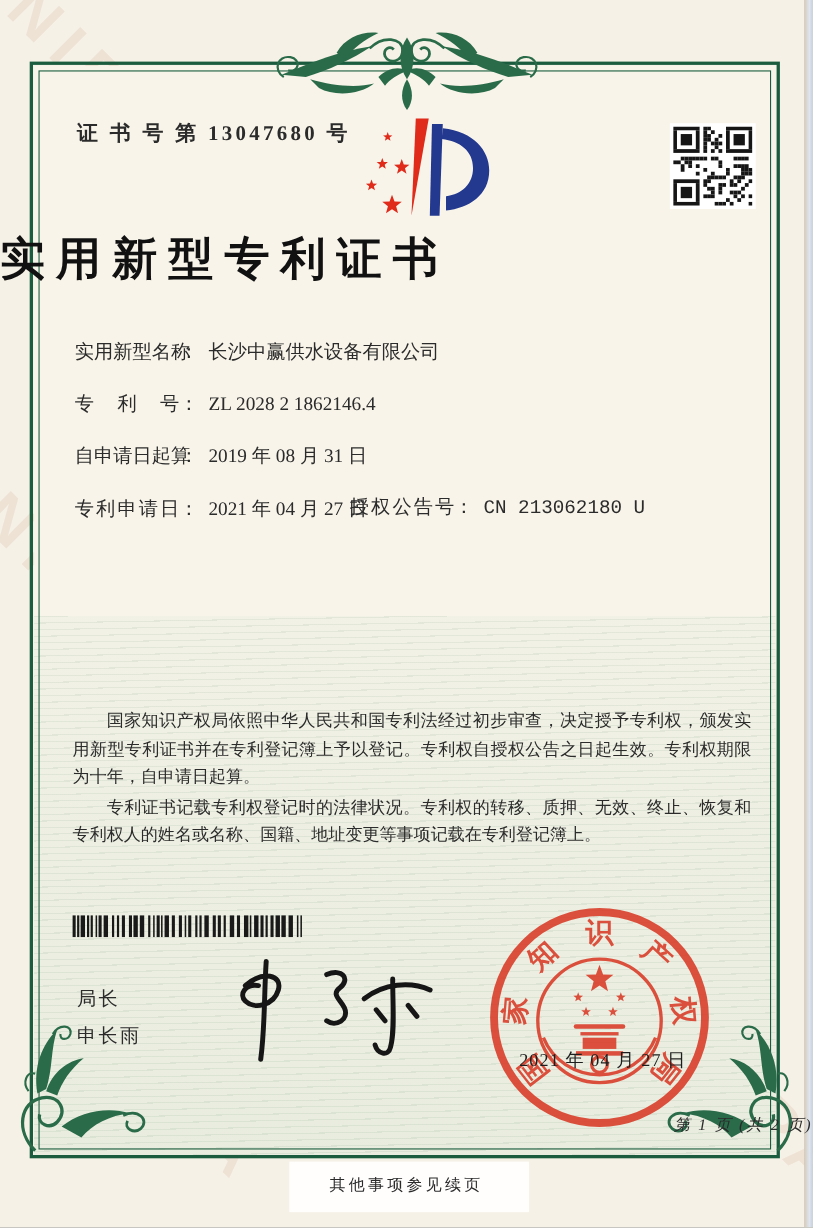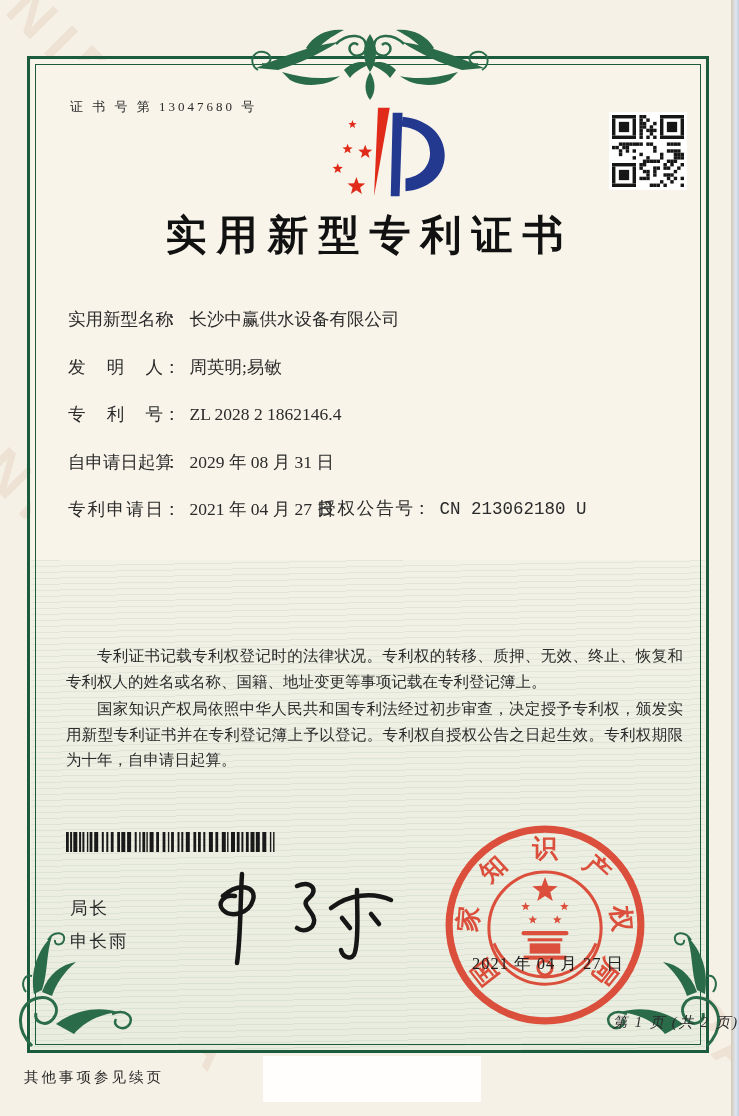--- a/index.html
+++ b/index.html
@@ -22,24 +22,24 @@
   
   .frame-outer{position:absolute; left:27px; top:56px; right:30px; bottom:63px;
     border:3px solid #1a5c3d;}
   .frame-inner{position:absolute; left:35px; top:64px; right:38px; bottom:71px;
     border:1px solid #1a5c3d;}
   
   .wm{position:absolute; font-family:"Liberation Sans","DejaVu Sans",sans-serif;
     font-size:58px; font-weight:700; letter-spacing:12px;
     color:rgba(198,152,126,0.16); transform:rotate(45deg); white-space:nowrap;}
   
-  .cert-no{position:absolute; left:70px; top:98px; font-size:13px; letter-spacing:3px;}
+  .cert-no{position:absolute; left:70px; top:108px; font-size:19px; letter-spacing:3px;font-weight:bold;}
   .logo{position:absolute; left:303px; top:98px; width:148px; height:108px;}
   .qr{position:absolute; left:609px; top:112px; width:72px; height:72px; background:#fff; padding:3px;}
-  .title{position:absolute; left:0; right:0; top:208px; text-align:center;
+  .title{position:absolute; left:0; right:0; top:208px; text-align:left;
     font-size:41px; font-weight:700; letter-spacing:10px; color:#111;}
   
   .fields{position:absolute; left:68px; top:306px; right:55px;}
   .field-row{position:relative; margin-bottom:20.5px; font-size:17.5px; line-height:27px; white-space:nowrap;}
   .f-label{display:inline-block; width:95px; text-align:justify; text-align-last:justify; vertical-align:bottom;}
   .f-colon{display:inline-block;}
   .f-value{padding-left:9px;}
   .grant-group2{position:absolute; left:250px; top:0; white-space:nowrap;font-family:Liberation Mono, monospace;}
   
   .body-text{position:absolute; left:66px; right:56px; top:643px;
@@ -55,22 +55,22 @@
   .seal svg{width:100%; height:100%;}
   .seal-char{font-size:25px; font-weight:700; fill:#d93a26; text-anchor:middle;
     font-family:"Liberation Serif","DejaVu Serif",serif;}
   .seal-date{position:absolute; left:448px; top:953px; width:200px; text-align:center;
     font-size:16.5px; letter-spacing:1px; color:#1d1d1d; z-index:5;}
   
   .page-num{position:absolute; left:0; right:0; top:1013px; text-align:right;
     font-size:14.5px; letter-spacing:2px;font-style:italic;}
   .note-strip{position:absolute; left:263px; top:1056px; width:218px; height:46px;
     background:rgba(255,255,255,0.92);}
-  .note-text{position:absolute; left:0; right:0; top:1068px; 
-    font-size:14.5px; letter-spacing:3px;margin-left:24px;}
+  .note-text{position:absolute; left:0; right:0; top:1068px; text-align:center;
+    font-size:14.5px; letter-spacing:3px;}
   .ornament{position:absolute;}
 </style>
 </head>
 <body>
 
 <div id="page">
 
   <span class="wm" style="left:-55px; top:10px;">CNIPA</span>
   <span class="wm" style="left:430px; top:300px;">CNIPA</span>
   <span class="wm" style="left:-80px; top:470px;">CNIPA</span>
@@ -256,39 +256,36 @@
       </g>
   </svg>
 
   <div class="title">实用新型专利证书</div>
 
   <div class="fields">
     <div class="field-row">
       <span class="f-label">实用新型名称</span><span class="f-colon">：</span><span class="f-value">长沙中赢供水设备有限公司</span>
     </div>
     <div class="field-row">
-      <span class="f-label">发明人</span><span class="f-colon">：</span><span class="f-value">周英明;易敏</span>
-    </div>
-    <div class="field-row">
       <span class="f-label">专利号</span><span class="f-colon">：</span><span class="f-value">ZL 2028 2 1862146.4</span>
     </div>
     <div class="field-row">
-      <span class="f-label">自申请日起算</span><span class="f-colon">：</span><span class="f-value">2029 年 08 月 31 日</span>
+      <span class="f-label">自申请日起算</span><span class="f-colon">：</span><span class="f-value">2019 年 08 月 31 日</span>
     </div>
     <div class="field-row">
       <span class="f-label">专利申请日</span><span class="f-colon">：</span><span class="f-value">2021 年 04 月 27 日</span>
       <span class="grant-group2">
         <span class="f-label">授权公告号</span><span class="f-colon">：</span><span class="f-value">CN 213062180 U</span>
       </span>
     </div>
   </div>
 
   <div class="body-text">
+    <p>国家知识产权局依照中华人民共和国专利法经过初步审查，决定授予专利权，颁发实用新型专利证书并在专利登记簿上予以登记。专利权自授权公告之日起生效。专利权期限为十年，自申请日起算。</p>
     <p>专利证书记载专利权登记时的法律状况。专利权的转移、质押、无效、终止、恢复和专利权人的姓名或名称、国籍、地址变更等事项记载在专利登记簿上。</p>
-    <p>国家知识产权局依照中华人民共和国专利法经过初步审查，决定授予专利权，颁发实用新型专利证书并在专利登记簿上予以登记。专利权自授权公告之日起生效。专利权期限为十年，自申请日起算。</p>
   </div>
 
   <svg class="barcode" viewBox="0 0 218 20" preserveAspectRatio="none">
     <g id="barcode-bars" fill="#191919">
         <rect x="2.0" y="0" width="2.8" height="20"></rect>
         <rect x="6.1" y="0" width="2.0" height="20"></rect>
         <rect x="9.3" y="0" width="4.0" height="20"></rect>
         <rect x="15.1" y="0" width="2.0" height="20"></rect>
         <rect x="18.4" y="0" width="2.0" height="20"></rect>
         <rect x="22.9" y="0" width="1.4" height="20"></rect>

